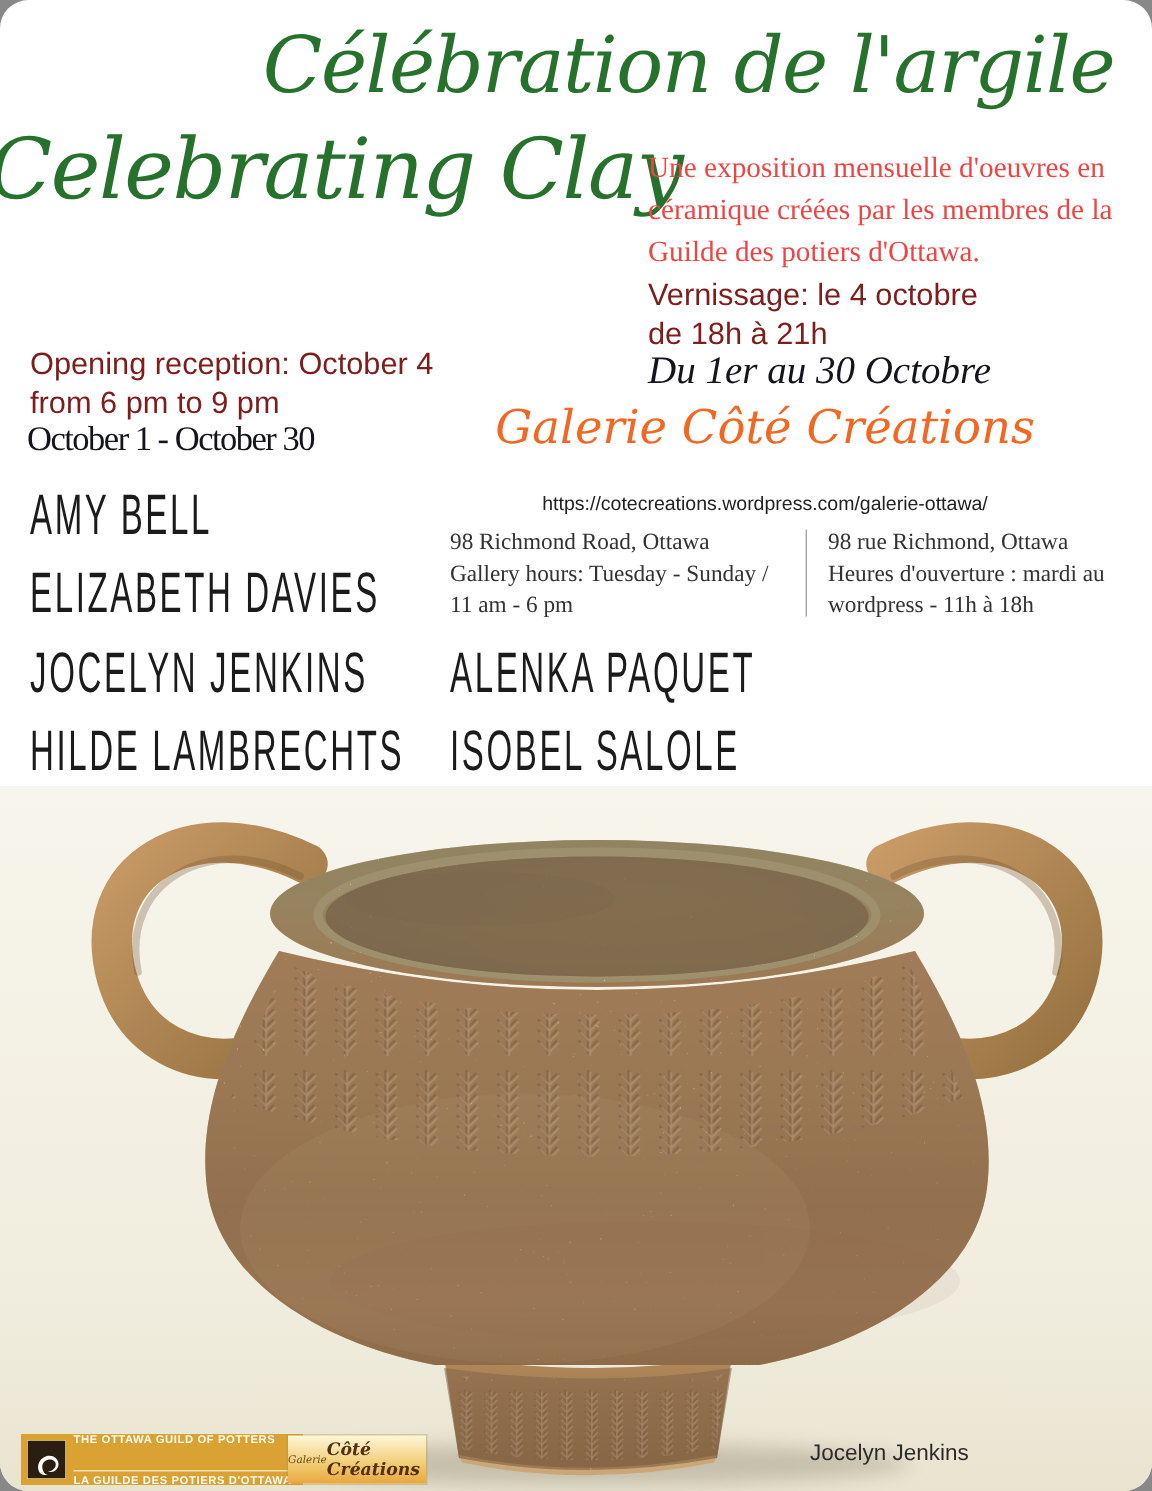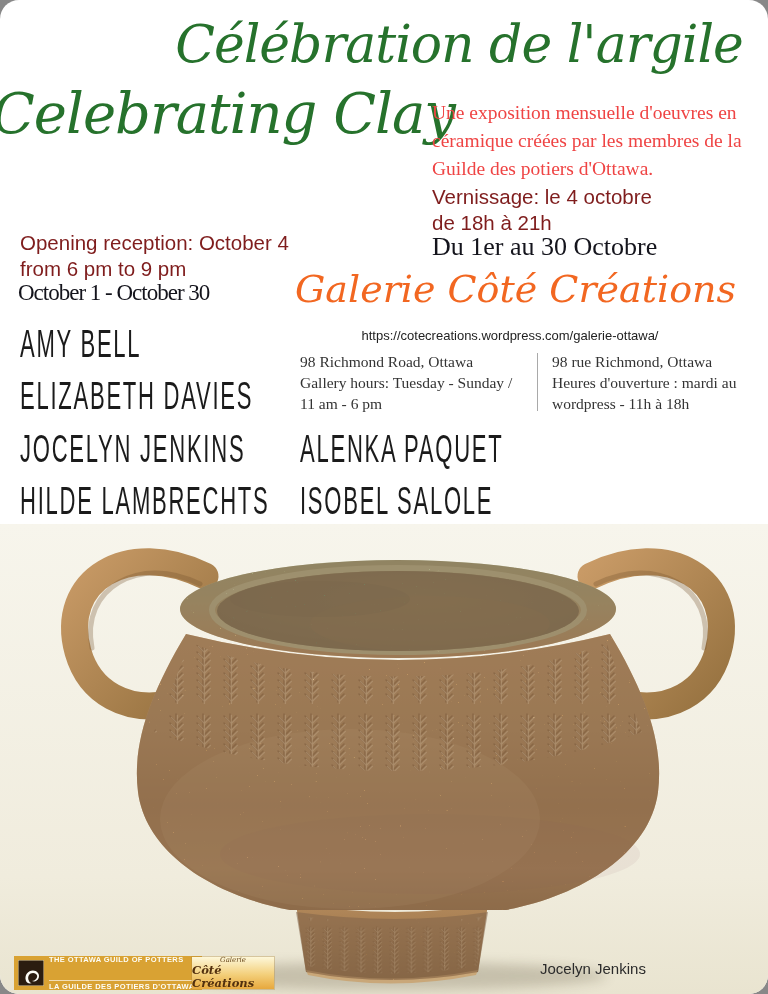--- a/index.html
+++ b/index.html
@@ -13,21 +13,21 @@
   .script-green{
     font-family:"DejaVu Serif", serif; font-style:italic;
     color:#26722c; text-align:center; line-height:1; letter-spacing:-1px;
     white-space:nowrap;
   }
   .title-fr{left:150px; top:18px; width:618px; font-size:52px;}
   .title-en{left:-8px; top:86px; width:452px; font-size:56px;}
   .script-orange{
     font-family:"DejaVu Serif", serif; font-style:italic;
     color:#f26721; text-align:center; line-height:1; letter-spacing:0px;
-    white-space:nowrap; font-size:38px;
+    white-space:nowrap; font-size:31px;
   }
   
   .para{
     font-family:"Liberation Serif", serif; font-size:19.5px; line-height:28px;
     color:#ef4444;
   }
   .justify{text-align:justify;}
   .teal{
     font-family:"Liberation Sans", sans-serif; font-size:20.5px; line-height:26px;
     color:#7f1d1d;
@@ -65,23 +65,23 @@
     display:flex; align-items:center; gap:5px; padding:0 8px 0 4px;
     box-sizing:border-box;
   }
   .guild-icon{width:26px; height:26px; display:block;}
   .guild-text{
     font-family:"Liberation Sans", sans-serif; font-size:7.5px; font-weight:bold;
     color:#fdfdf6; letter-spacing:0.4px; white-space:nowrap; line-height:11px;
   }
   .guild-text .l1{border-bottom:1px solid rgba(255,255,255,.65); padding-bottom:15px;}
   .cote-badge{
-    left:192px; top:957px; width:82px; height:32px;
+    left:192px; top:957px; width:92px; height:32px;
     background:linear-gradient(#fdf7d9, #f3cf7a 55%, #e7a83d);
-    display:flex; flex-direction:column; align-items:center; justify-content:flex-start;
+    display:flex; flex-direction:row; align-items:center; justify-content:flex-start;
     box-shadow:0 0 0 1px rgba(180,140,60,.35);
   }
   .cote-l1{font-family:"DejaVu Serif", serif; font-style:italic; font-size:7px; color:#6b4a1d; line-height:7px;}
   .cote-l2{font-family:"DejaVu Serif", serif; font-style:italic; font-weight:bold; font-size:11.5px; color:#52300e; line-height:13px;}
 </style>
 </head>
 <body>
 
 <div id="poster">
 
@@ -92,21 +92,21 @@
     <div>Opening reception: October 4</div>
     <div>from 6 pm to 9 pm</div>
   </div>
   <div class="abs dates dates-en" style="left:18px; top:280px;">October 1 - October 30</div>
 
   <div class="abs para" style="left:432px; top:99px; width:336px;">Une exposition mensuelle d'oeuvres en céramique créées par les membres de la Guilde des potiers d'Ottawa.</div>
   <div class="abs teal" style="left:432px; top:184px;">
     <div>Vernissage: le 4 octobre</div>
     <div>de 18h à 21h</div>
   </div>
-  <div class="abs dates dates-fr" style="left:432px; top:232px;">Du 1er au 30 Octobre</div>
+  <div class="abs dates dates-fr" style="left:432px; top:232px;font-style:italic;">Du 1er au 30 Octobre</div>
 
   <div class="abs script-orange" style="left:295px; top:270px; width:430px;">Galerie Côté Créations</div>
   <div class="abs url" style="left:295px; top:328px; width:430px;">https://cotecreations.wordpress.com/galerie-ottawa/</div>
 
   <div class="abs addr" style="left:300px; top:351px; width:232px;">
     <div>98 Richmond Road, Ottawa</div>
     <div>Gallery hours: Tuesday - Sunday /</div>
     <div>11 am - 6 pm</div>
   </div>
   <div class="abs addr-divider" style="left:537px; top:353px;"></div>

